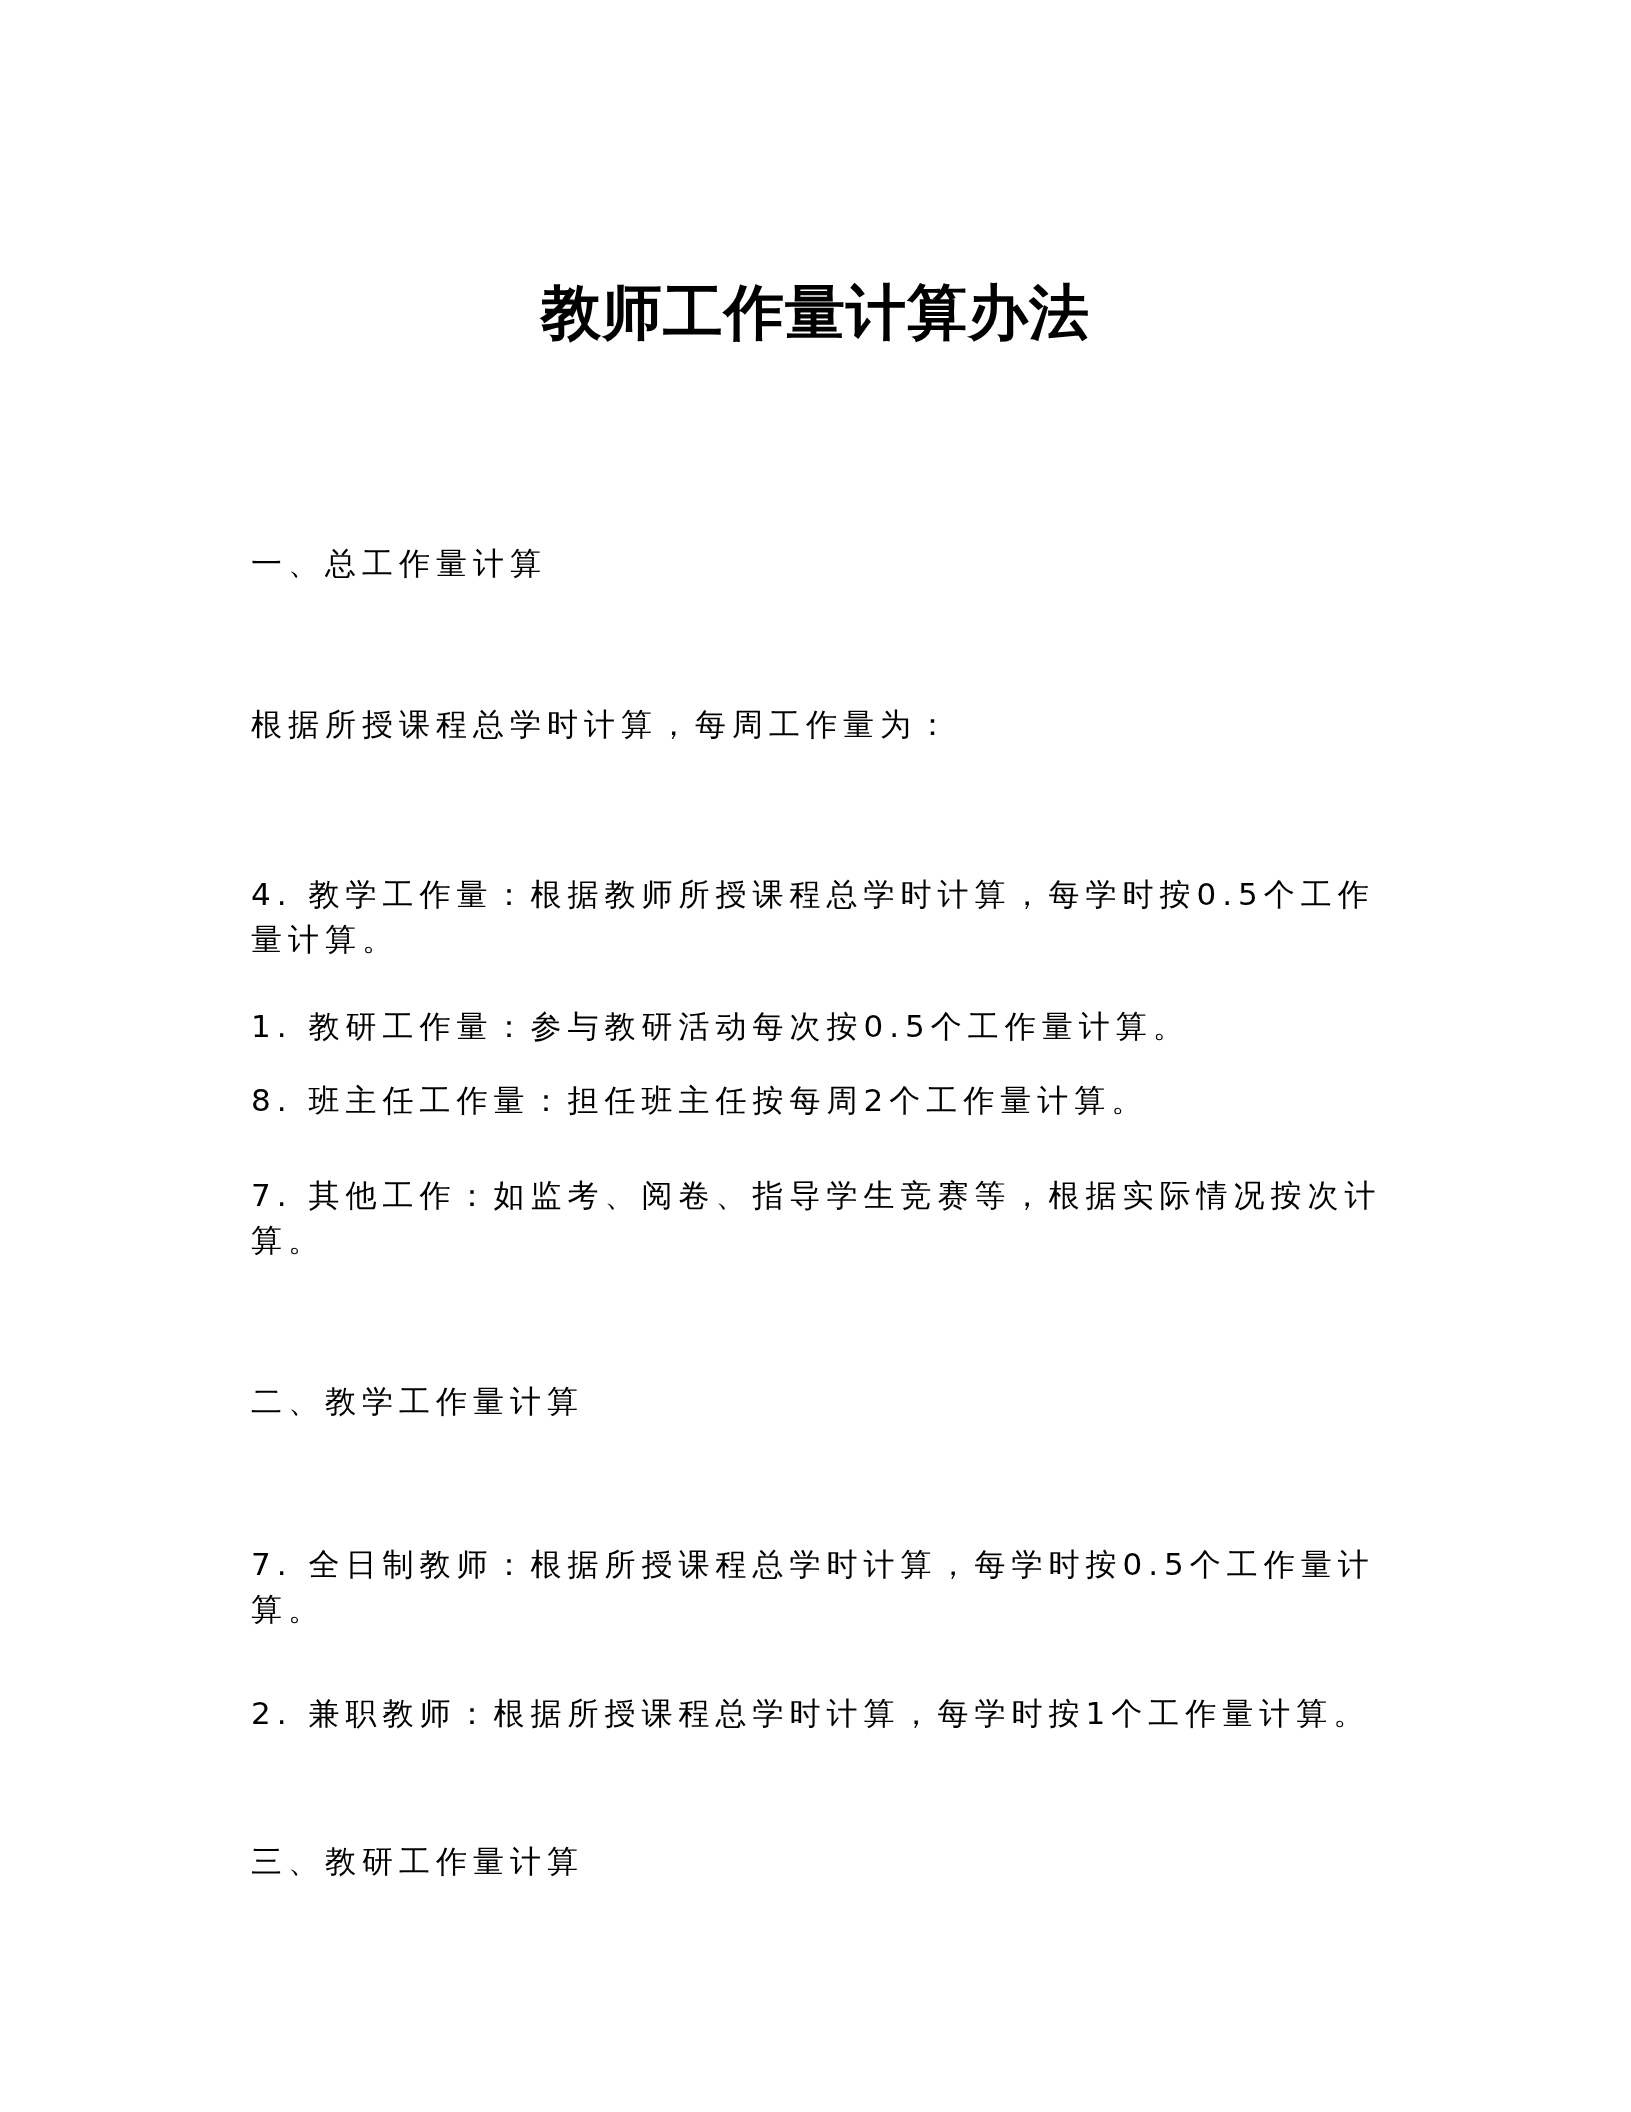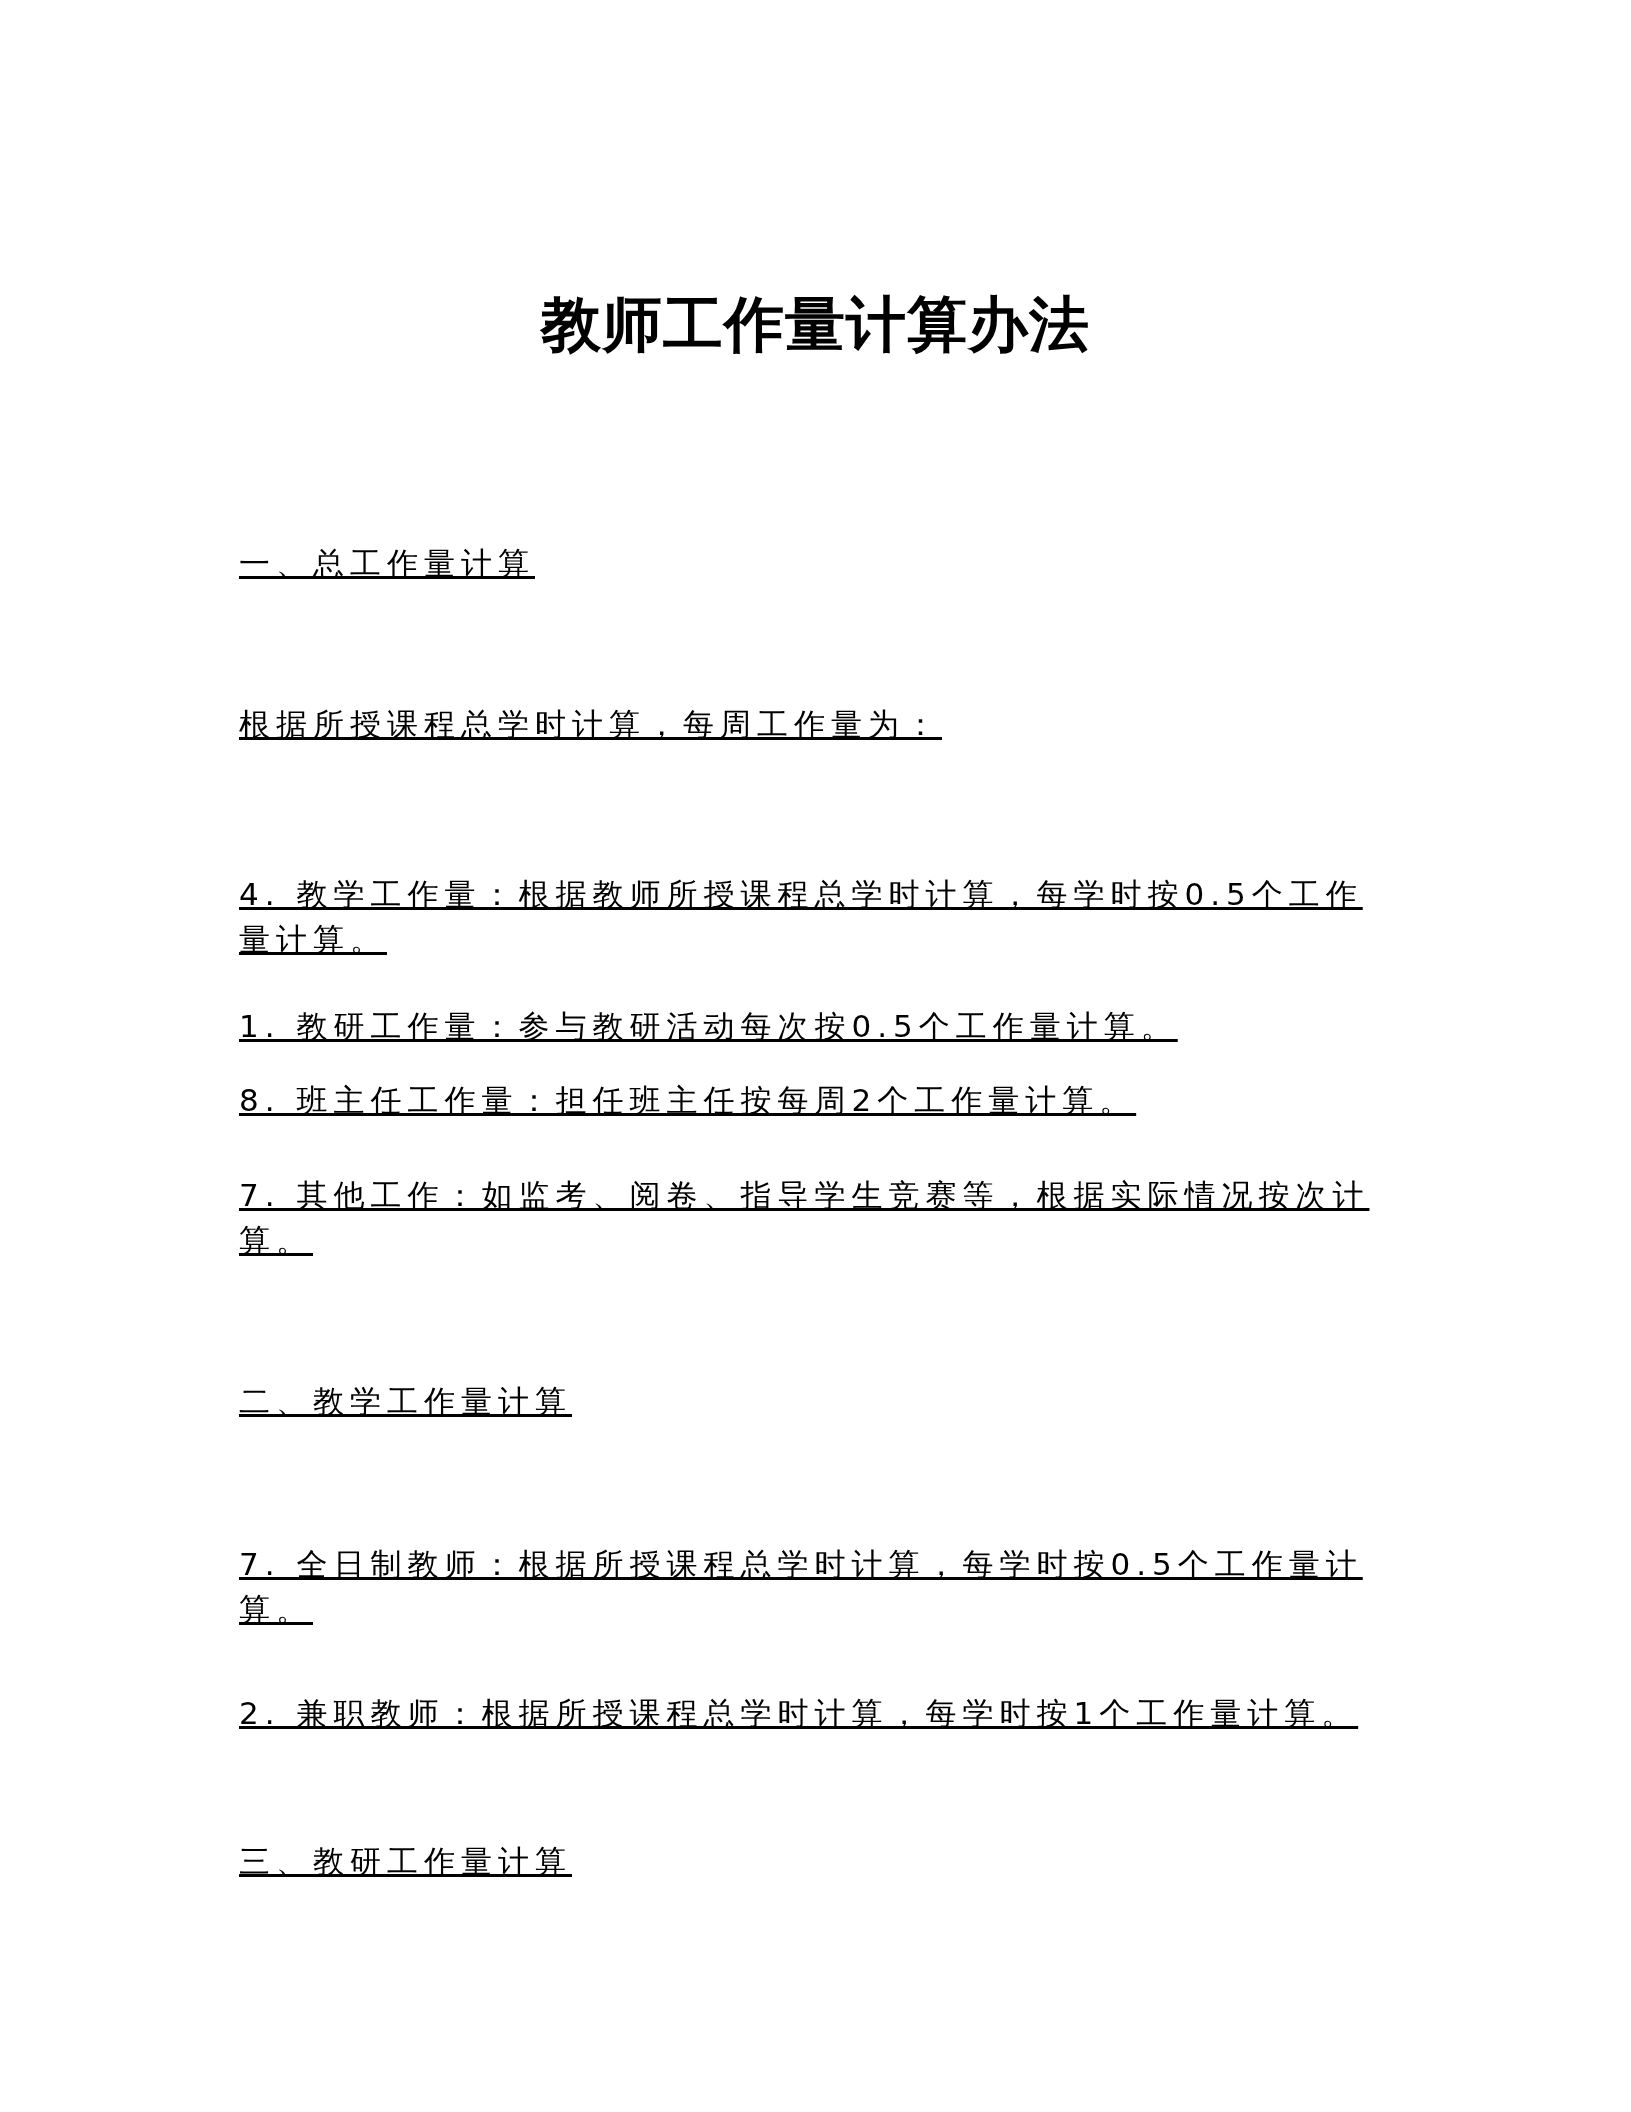--- a/index.html
+++ b/index.html
@@ -11,21 +11,21 @@
       width: 1631px;
       height: 2112px;
       position: relative;
       overflow: hidden;
       color: #000000;
       font-family: "DejaVu Sans", "Liberation Sans", sans-serif;
     }
     .page {
       position: absolute;
       left: 0;
-      top: 12px;
+      top: 0;
       width: 1631px;
       height: 1484px;
     }
     .title {
       position: absolute;
       left: 0;
       width: 1631px;
       top: 272px;
       text-align: center;
       font-family: "DejaVu Serif", "Liberation Serif", serif;
@@ -35,23 +35,22 @@
       letter-spacing: 1px;
       margin: 0;
     }
     .block {
       position: absolute;
       left: 235px;
       width: 1140px;
       font-size: 31px;
       line-height: 45px;
       letter-spacing: 6px;
-      margin: 4px;
+      margin: 16px;
       font-weight: normal;
-      text-decoration: underline;
     }
     .heading {
       font-size: 31px;
     }
   </style>
 </head>
 <body>
 
 <div class="page">
 

